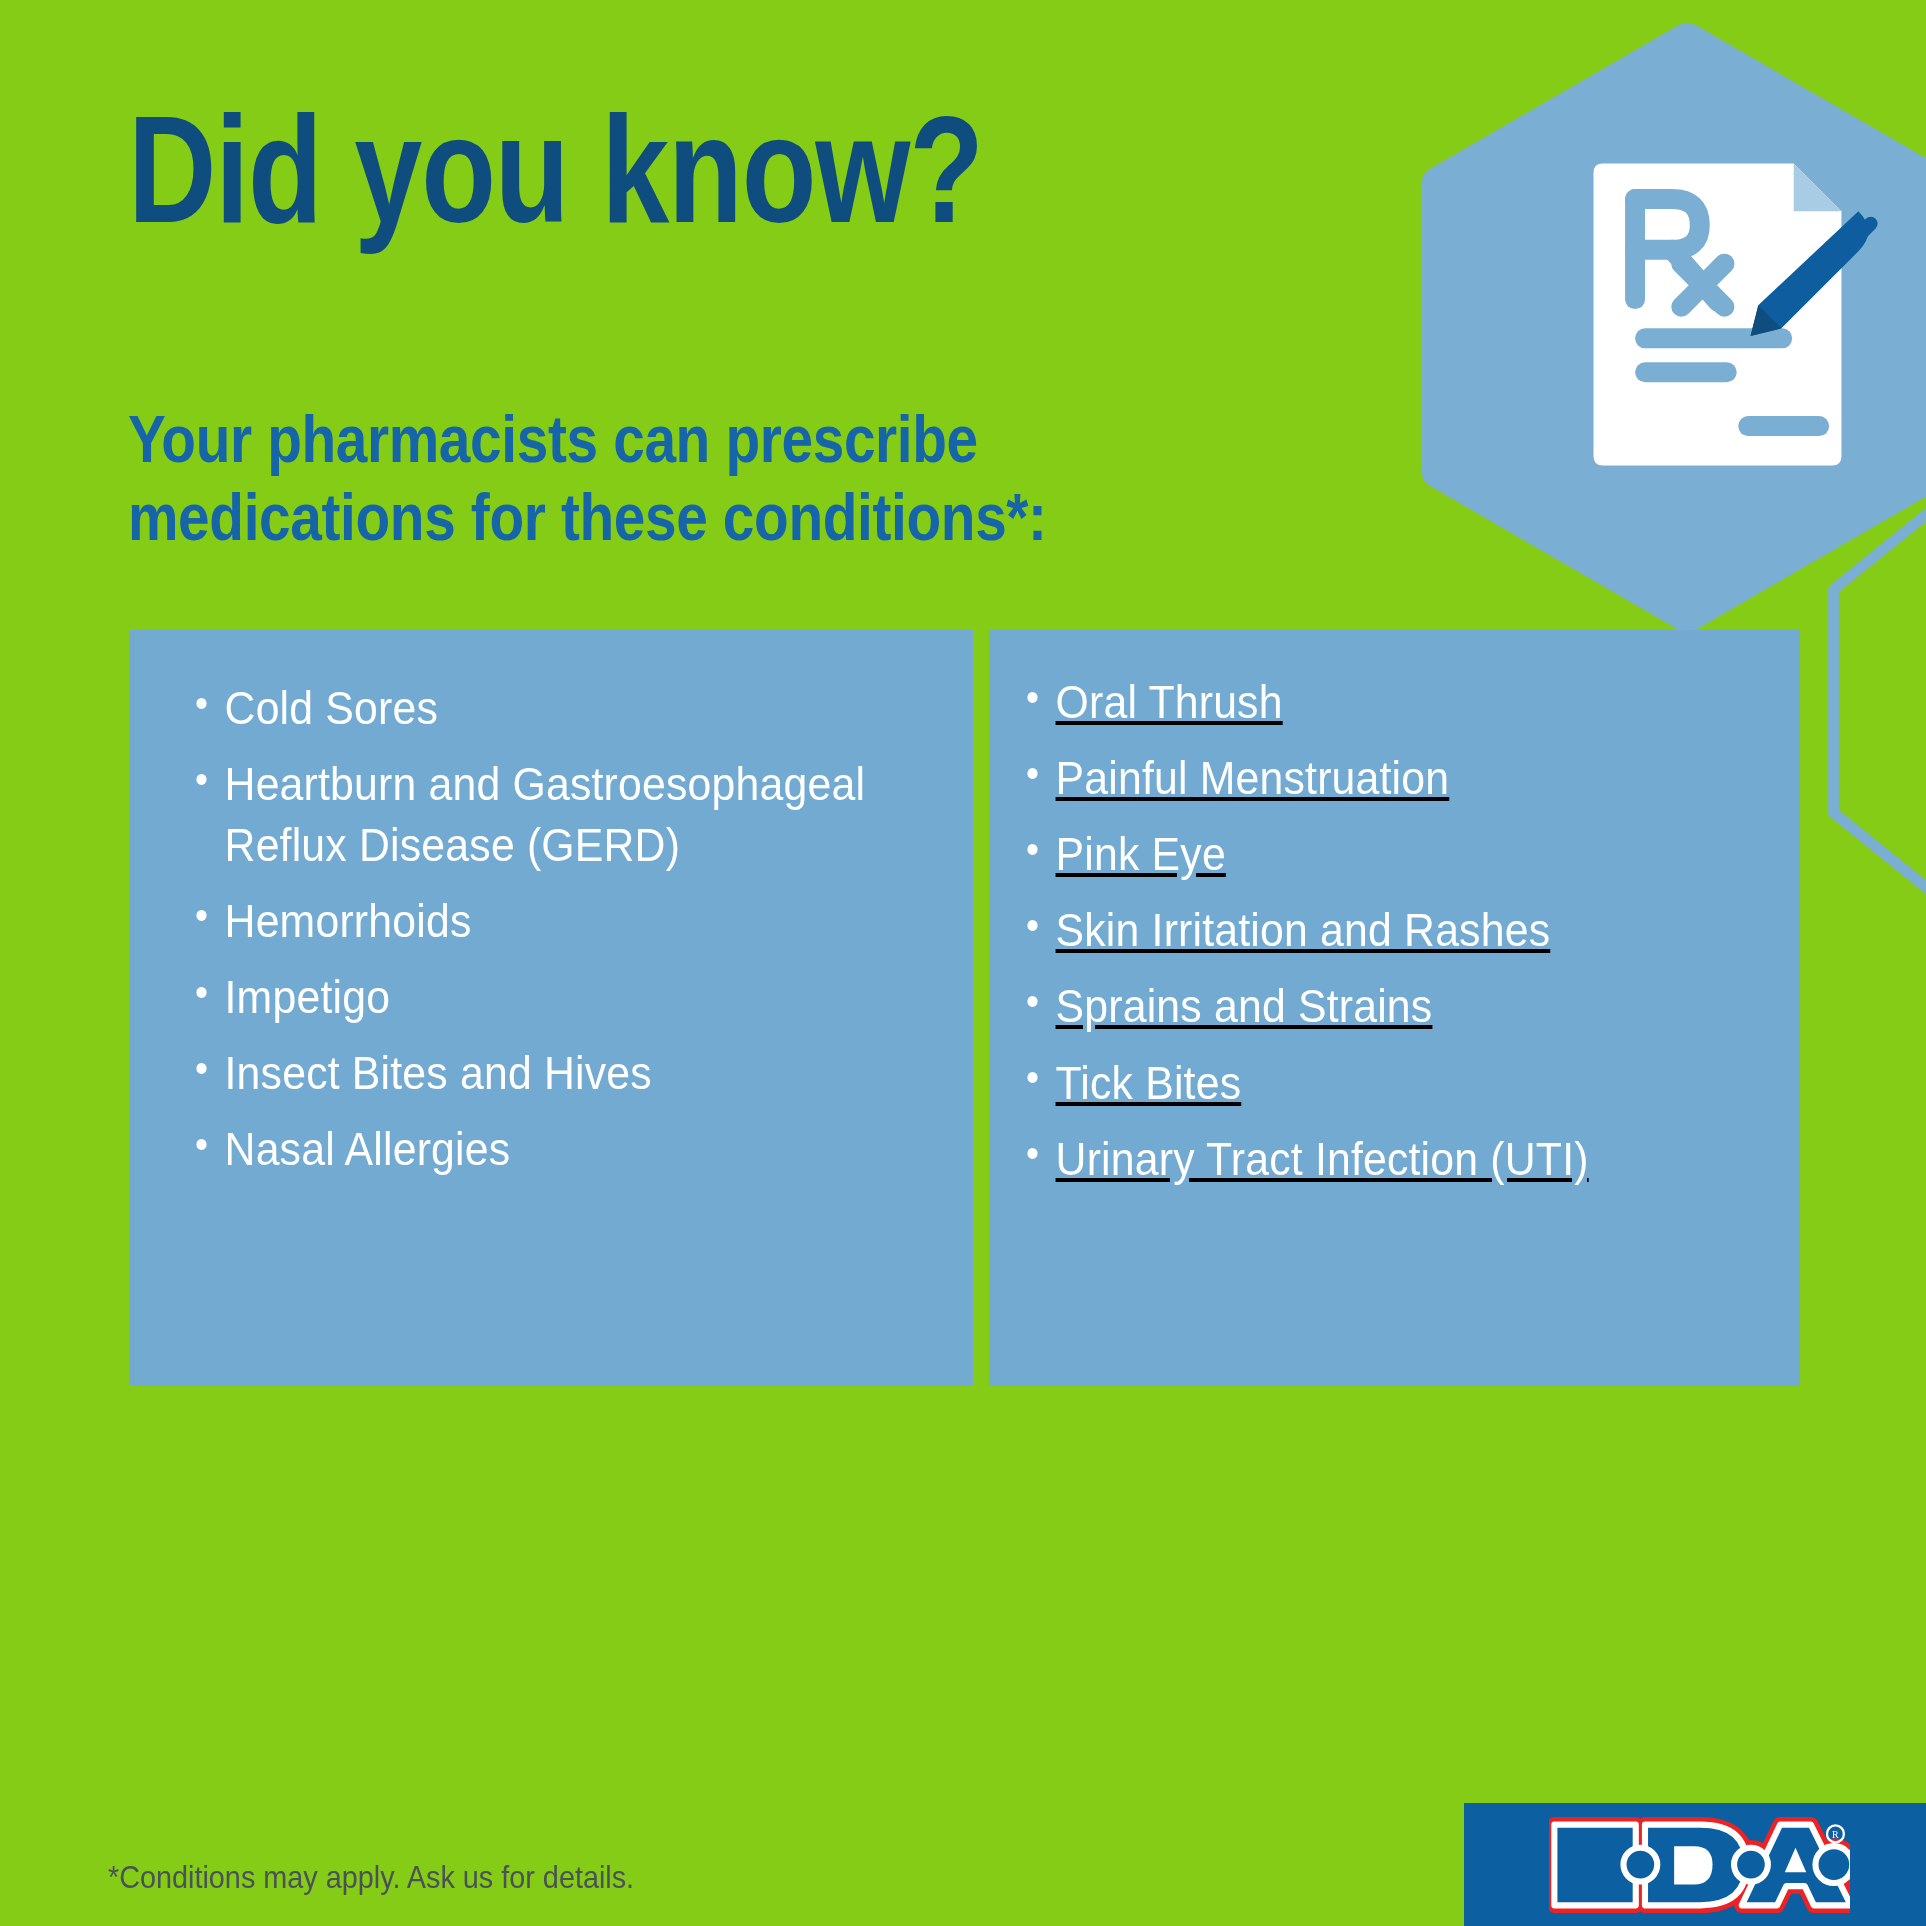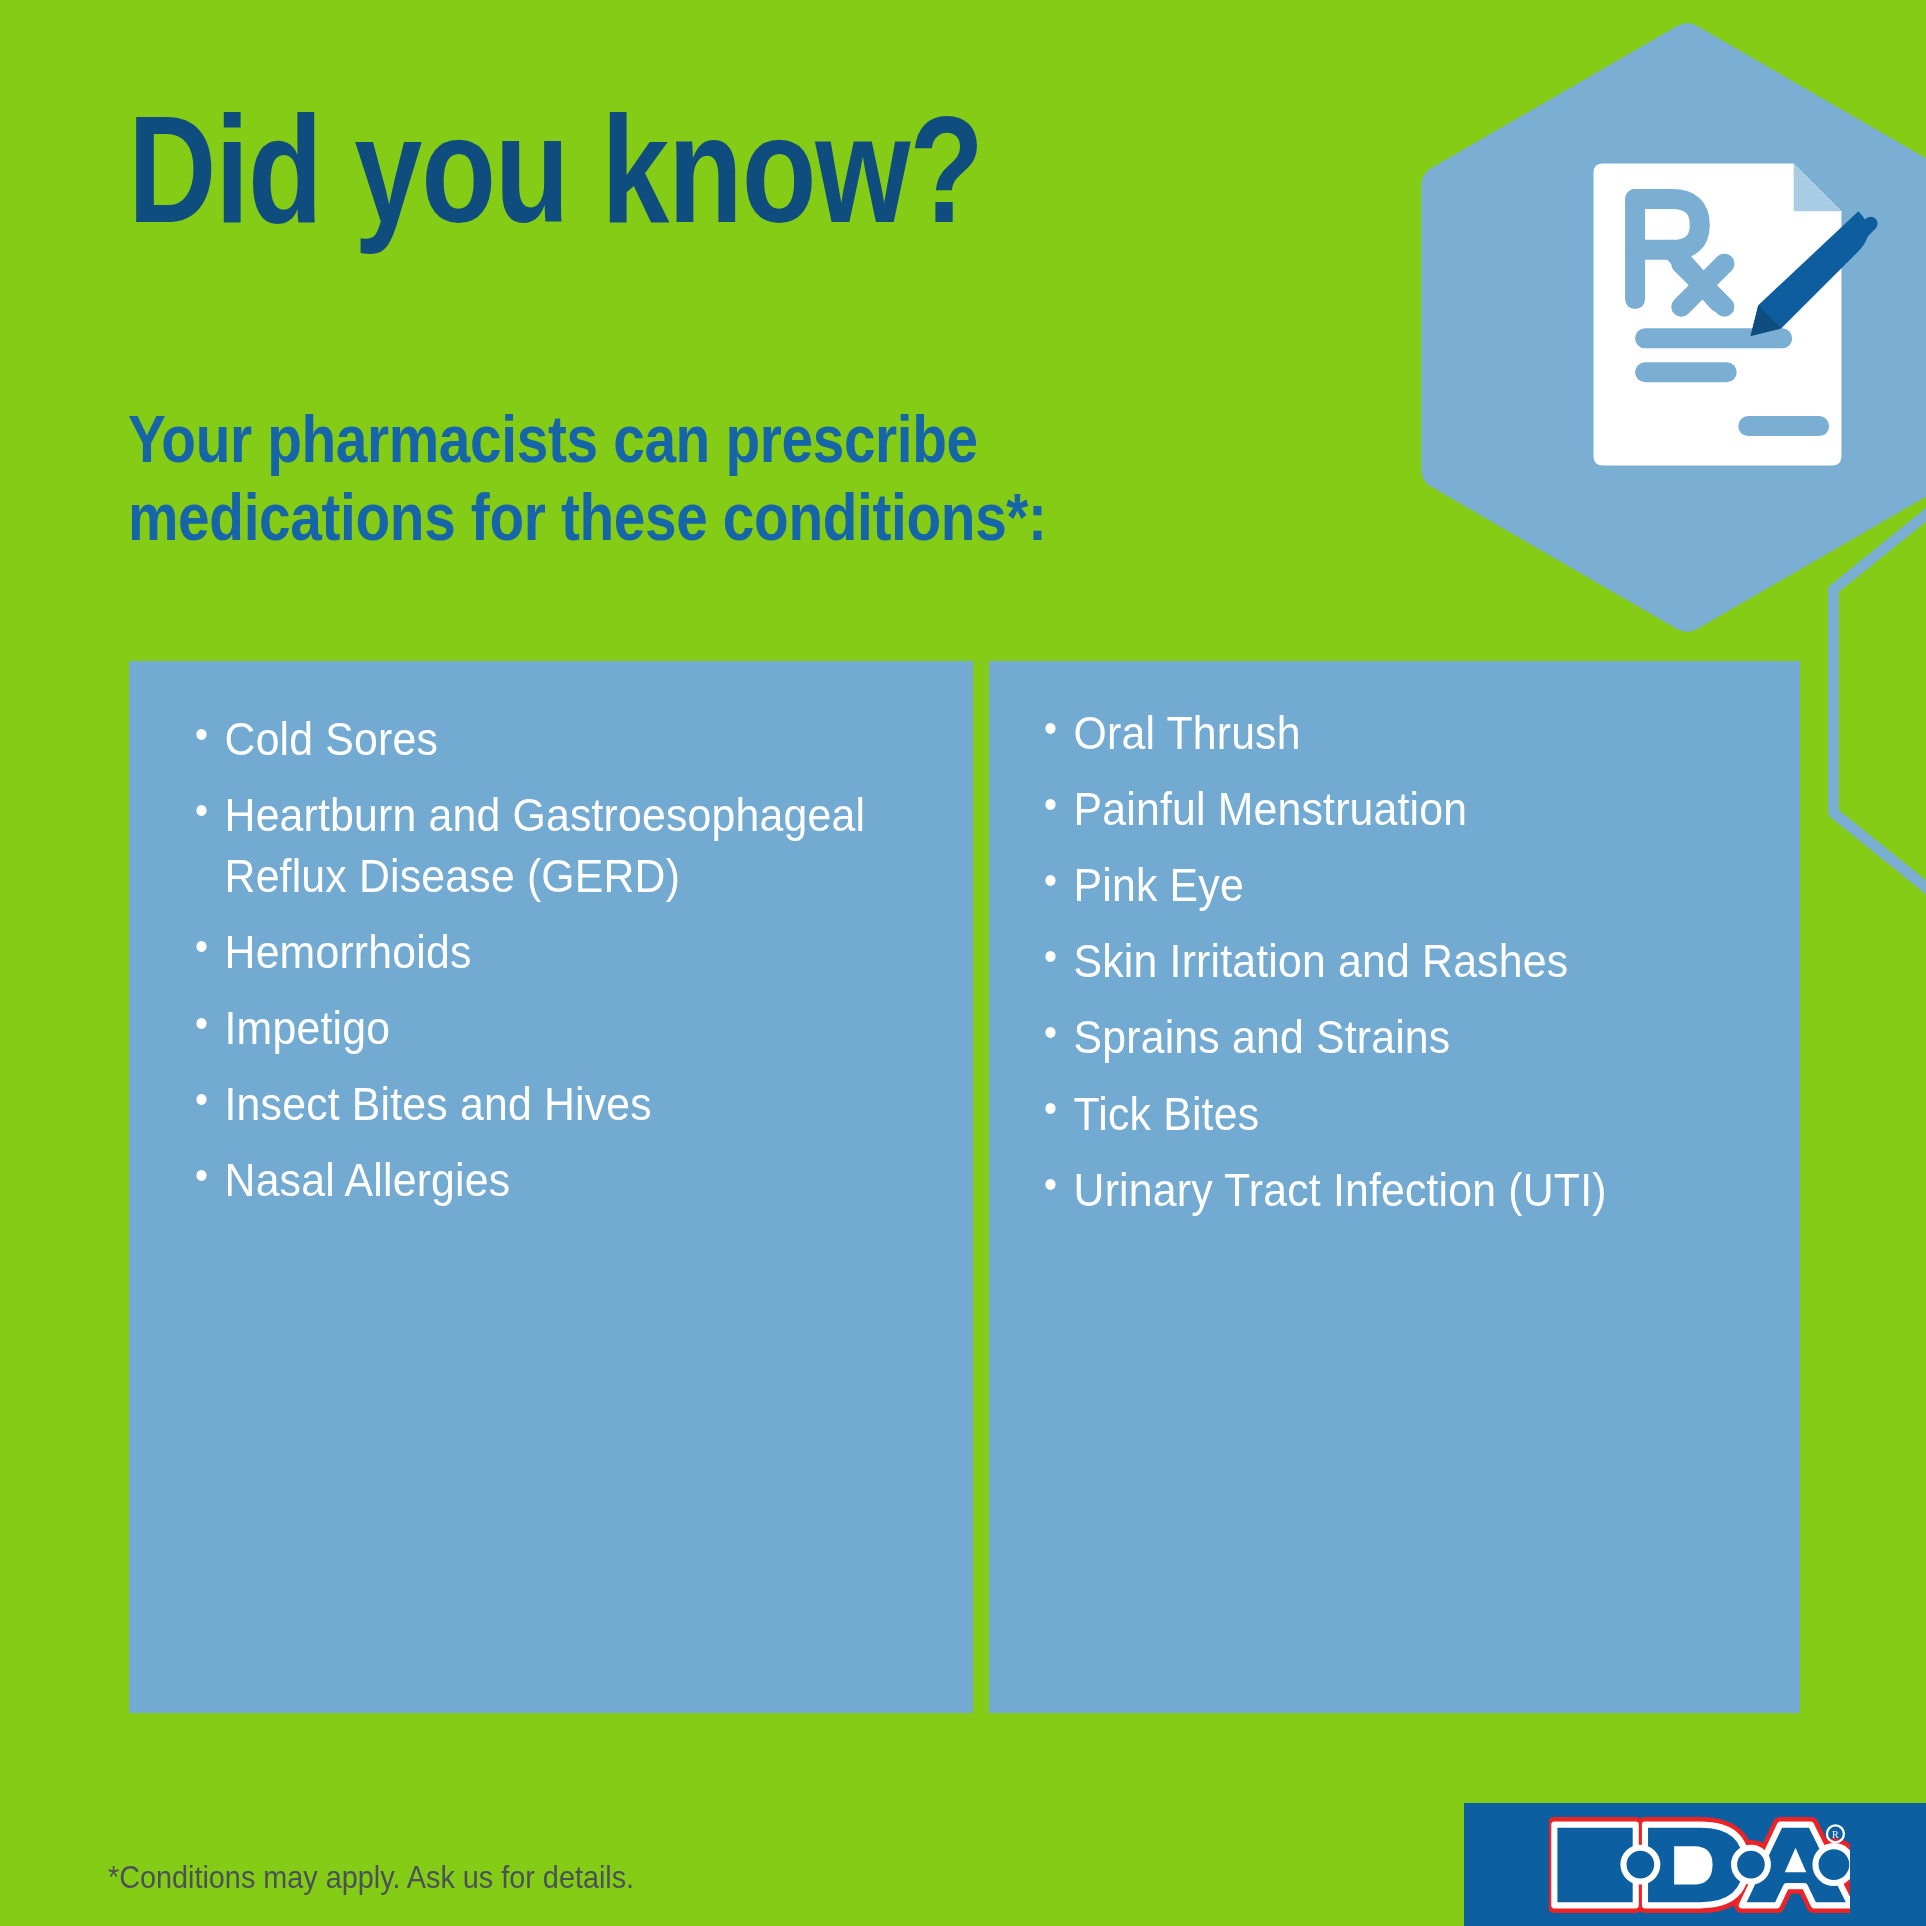--- a/index.html
+++ b/index.html
@@ -47,35 +47,35 @@
     letter-spacing: -0.4px;
     color: #1565a8;
     transform: scaleX(0.86);
     transform-origin: left top;
     white-space: pre-line;
   }
 
   
   .panel {
     position: absolute;
-    top: 661px;
-    height: 1052px;
+    top: 630px;
+    height: 756px;
     background: #72aad2;
     box-sizing: border-box;
   }
   #panel-left  { left: 129px;  width: 844px; }
   #panel-right { left: 989px; width: 811px; }
 
   .cond-list {
     list-style: none;
     margin: 0;
     padding: 0;
   }
   #panel-left .cond-list  { padding: 48px 31px 0 63px; }
-  #panel-right .cond-list { padding: 42px 31px 0 52px; }
+  #panel-right .cond-list { padding: 42px 31px 0 34px; text-decoration: underline; }
 
   .cond-item {
     position: relative;
     color: #ffffff;
     font-size: 46px;
     line-height: 1.32;
     font-weight: 400;
     letter-spacing: 0.2px;
     padding-left: 35px;
     margin-bottom: 15.4px;

